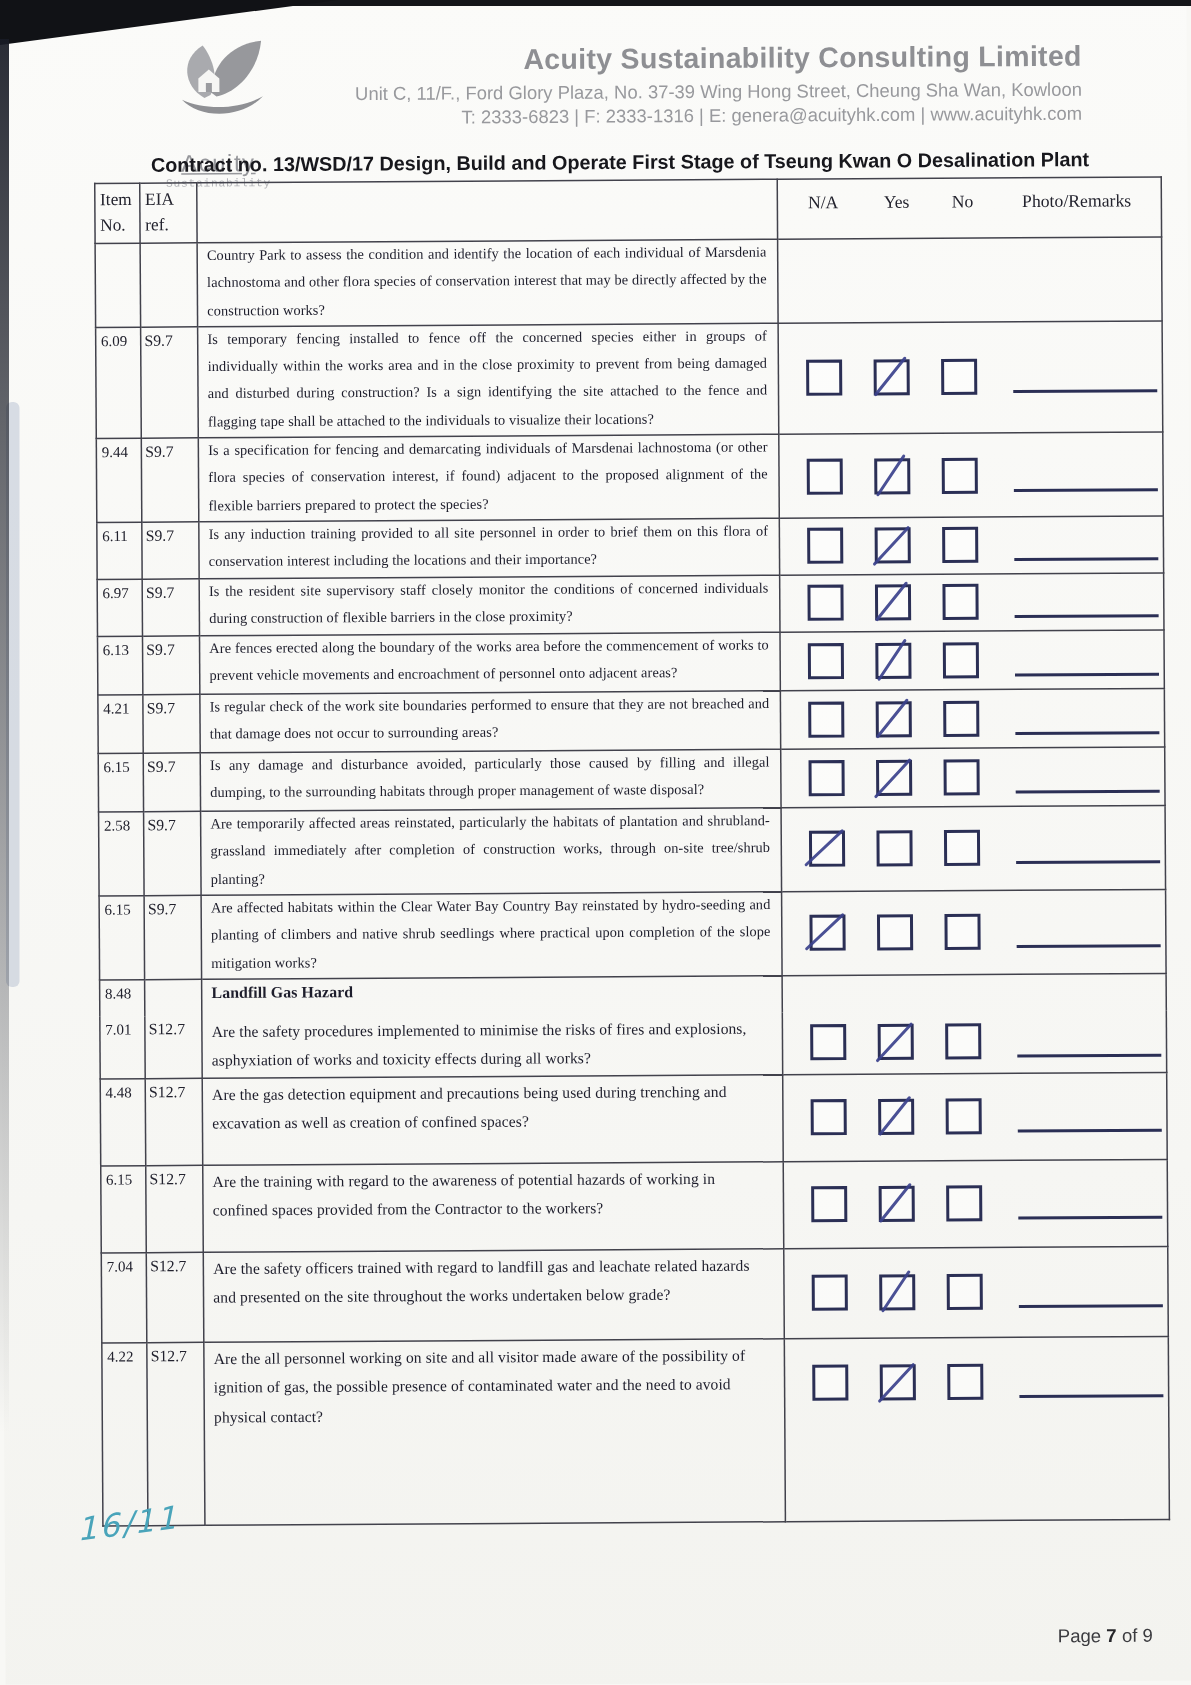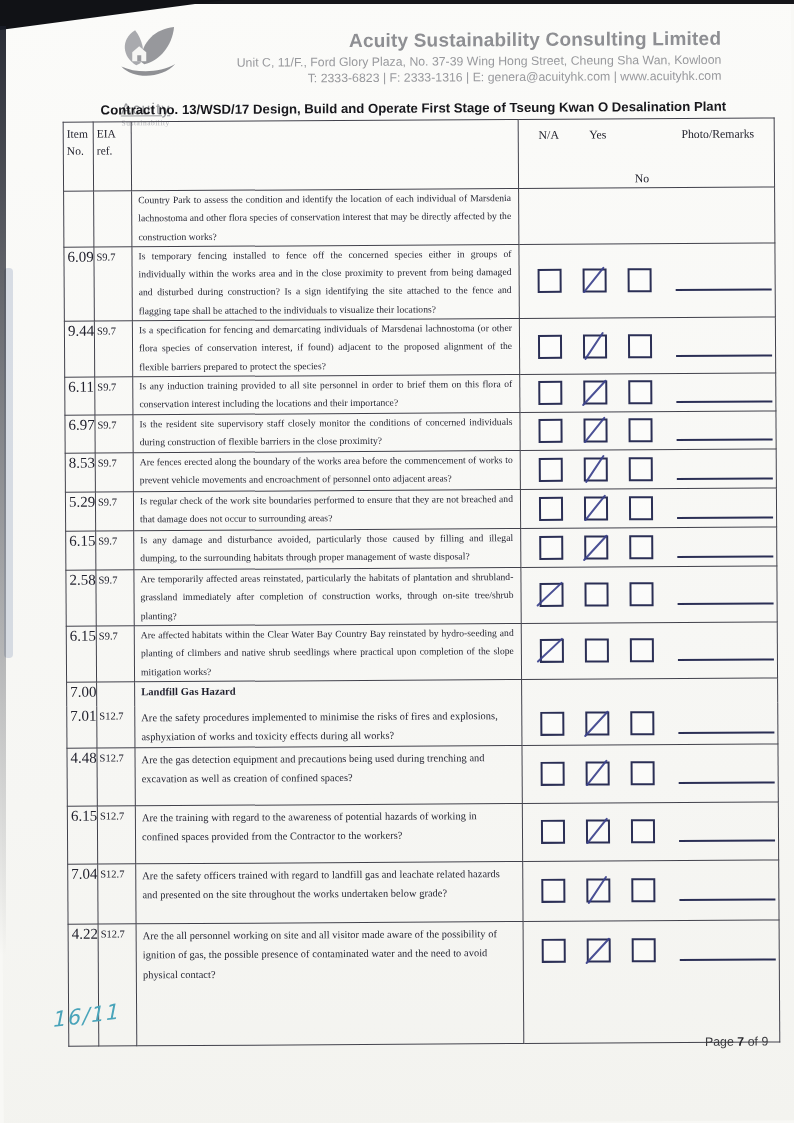--- a/index.html
+++ b/index.html
@@ -8,58 +8,58 @@
 
   
   .scan-top{position:absolute;left:0;top:0;width:794px;height:4px;background:#15161a;z-index:9;}
   .scan-corner{position:absolute;left:0;top:0;width:225px;height:30px;background:#111216;clip-path:polygon(0 0,100% 0,0 100%);z-index:9;}
   .scan-left{position:absolute;left:0;top:26px;width:6px;height:930px;background:linear-gradient(to bottom,rgba(24,27,37,0.92) 0%,rgba(24,27,37,0.6) 35%,rgba(24,27,37,0.18) 80%,rgba(24,27,37,0) 100%);z-index:9;}
   .scan-shadow{position:absolute;left:4px;top:268px;width:9px;height:390px;background:#aeb9cc;opacity:.45;border-radius:4px;z-index:8;}
 
   
   .logo{position:absolute;left:100px;top:24px;width:96px;text-align:center;}
   .logo-title{font-family:"Liberation Sans",sans-serif;font-size:16px;color:#96979b;letter-spacing:1px;margin-top:13px;text-decoration:underline;}
-  .logo-sub{font-family:Liberation Serif, serif;font-size:7.5px;color:#b4b5b9;letter-spacing:.5px;}
+  .logo-sub{font-family:Liberation Mono, monospace;font-size:7.5px;color:#b4b5b9;letter-spacing:.5px;}
   .co-block{position:absolute;right:70px;top:30px;text-align:right;font-family:"Liberation Sans",sans-serif;}
   .co-name{font-size:19px;font-weight:bold;color:#8e8f93;letter-spacing:.2px;}
   .co-addr{font-size:12.3px;color:#98999d;margin-top:3px;}
   .co-contact{font-size:12.3px;color:#98999d;margin-top:2px;}
   .contract{position:absolute;left:103px;top:101px;width:660px;font-family:"Liberation Sans",sans-serif;font-weight:bold;font-size:13.2px;color:#17171c;}
 
   
   table{position:absolute;left:65px;top:120px;width:711px;border-collapse:collapse;table-layout:fixed;}
   td,th{border:1px solid #42424c;}
   thead th{font-weight:normal;font-size:11.5px;color:#23232e;vertical-align:top;text-align:left;padding:3px 2px 0 3px;line-height:17px;}
   .ans-head{display:flex;padding:4px 0 0 0;font-size:11.8px;color:#23232e;}
   .hl-na{width:54px;text-align:center;}
   .hl-yes{width:44px;text-align:center;}
-  .hl-no{width:44px;text-align:center;margin-top:44px;}
+  .hl-no{width:44px;text-align:center;}
   .hl-rem{flex:1;text-align:center;}
-  .c-item{font-size:15px;line-height:15px;padding:2px 1px 0 3px;vertical-align:top;color:#22222e;}
+  .c-item{font-size:10px;line-height:15px;padding:2px 1px 0 3px;vertical-align:top;color:#22222e;}
   .c-ref{font-size:10.5px;line-height:15px;padding:2px 1px 0 2px;vertical-align:top;color:#22222e;margin-top:44px;}
   .c-q{font-size:9.6px;line-height:18.3px;letter-spacing:.05px;padding:0 7px 0 6px;vertical-align:top;text-align:justify;color:#1e1e2c;}
   tr.sec7 .c-q{font-size:10.4px;line-height:19.5px;text-align:left;padding-top:2px;}
   tr.section-row .c-q{font-weight:bold;font-size:10.6px;text-align:left;line-height:16px;padding-top:2px;}
   tr.no-bottom td{border-bottom:none;}
   tr.no-top td{border-top:none;}
   .c-ans{vertical-align:middle;padding:0;}
   .c-ans.top{vertical-align:top;}
   .c-ans.top .ans-group{margin-top:17px;}
   .ans-group{display:flex;align-items:center;padding-left:18px;}
   .c-ans.empty .ans-group{visibility:hidden;}
   .box{width:20px;height:20px;border:2px solid #2b2f55;margin-right:21px;position:relative;flex:0 0 auto;background:rgba(255,255,255,.5);}
   .slash{position:absolute;left:8px;top:-7px;width:2.4px;height:33px;background:#3b418c;opacity:.92;transform:rotate(39deg);border-radius:2px;}
   tbody tr:nth-child(3n) .slash{transform:rotate(34deg);}
   tbody tr:nth-child(4n) .slash{transform:rotate(43deg);height:35px;}
   .box-na .slash{transform:rotate(47deg) !important;height:35px;top:-8px;left:7px;}
   .remarks-line{flex:0 0 96px;height:20px;border-bottom:2px solid #2b2f55;margin-left:3px;}
 
   
   .hand{position:absolute;left:50px;top:1002px;font-family:"DejaVu Sans",sans-serif;font-style:italic;font-size:21px;color:#49a4ba;transform:rotate(-7deg) skewX(-8deg);letter-spacing:1.5px;}
-  .page-label{position:absolute;right:29px;top:1037px;font-family:"Liberation Sans",sans-serif;font-size:12.4px;color:#3b3b3f;}
+  .page-label{position:absolute;right:29px;top:1086px;font-family:"Liberation Sans",sans-serif;font-size:12.4px;color:#3b3b3f;}
   .page-label b{color:#26262a;}
 </style>
 </head>
 <body>
 
 <div class="sheet">
 
   <div class="logo">
     <svg width="78" height="58" viewBox="0 0 78 58">
       <path d="M30 40 C16 32 14 14 29 5 C36 14 40 28 34 38 Z" fill="#a9aaae"></path>
@@ -170,36 +170,36 @@
         <span class="box box-na"></span>
         <span class="box box-yes">
                 <span class="slash"></span>
               </span>
         <span class="box box-no"></span>
         <span class="remarks-line"></span>
       </div>
     </td>
   </tr>
         <tr style="height: 39px;">
-    <td class="c-item">8.53</td>
+    <td class="c-item">6.13</td>
     <td class="c-ref">S9.7</td>
     <td class="c-q">Are fences erected along the boundary of the works area before the commencement of works to prevent vehicle movements and encroachment of personnel onto adjacent areas?</td>
     <td class="c-ans">
       <div class="ans-group">
         <span class="box box-na"></span>
         <span class="box box-yes">
                 <span class="slash"></span>
               </span>
         <span class="box box-no"></span>
         <span class="remarks-line"></span>
       </div>
     </td>
   </tr>
         <tr style="height: 39px;">
-    <td class="c-item">5.29</td>
+    <td class="c-item">4.21</td>
     <td class="c-ref">S9.7</td>
     <td class="c-q">Is regular check of the work site boundaries performed to ensure that they are not breached and that damage does not occur to surrounding areas?</td>
     <td class="c-ans">
       <div class="ans-group">
         <span class="box box-na"></span>
         <span class="box box-yes">
                 <span class="slash"></span>
               </span>
         <span class="box box-no"></span>
         <span class="remarks-line"></span>
@@ -245,21 +245,21 @@
         <span class="box box-na">
                 <span class="slash"></span>
               </span>
         <span class="box box-yes"></span>
         <span class="box box-no"></span>
         <span class="remarks-line"></span>
       </div>
     </td>
   </tr>
         <tr class="sec7 section-row no-bottom" style="height: 18px;">
-    <td class="c-item">7.00</td>
+    <td class="c-item">8.48</td>
     <td class="c-ref"></td>
     <td class="c-q">Landfill Gas Hazard</td>
     <td class="c-ans empty">
       <div class="ans-group">
         <span class="box box-na"></span>
         <span class="box box-yes"></span>
         <span class="box box-no"></span>
         <span class="remarks-line"></span>
       </div>
     </td>

